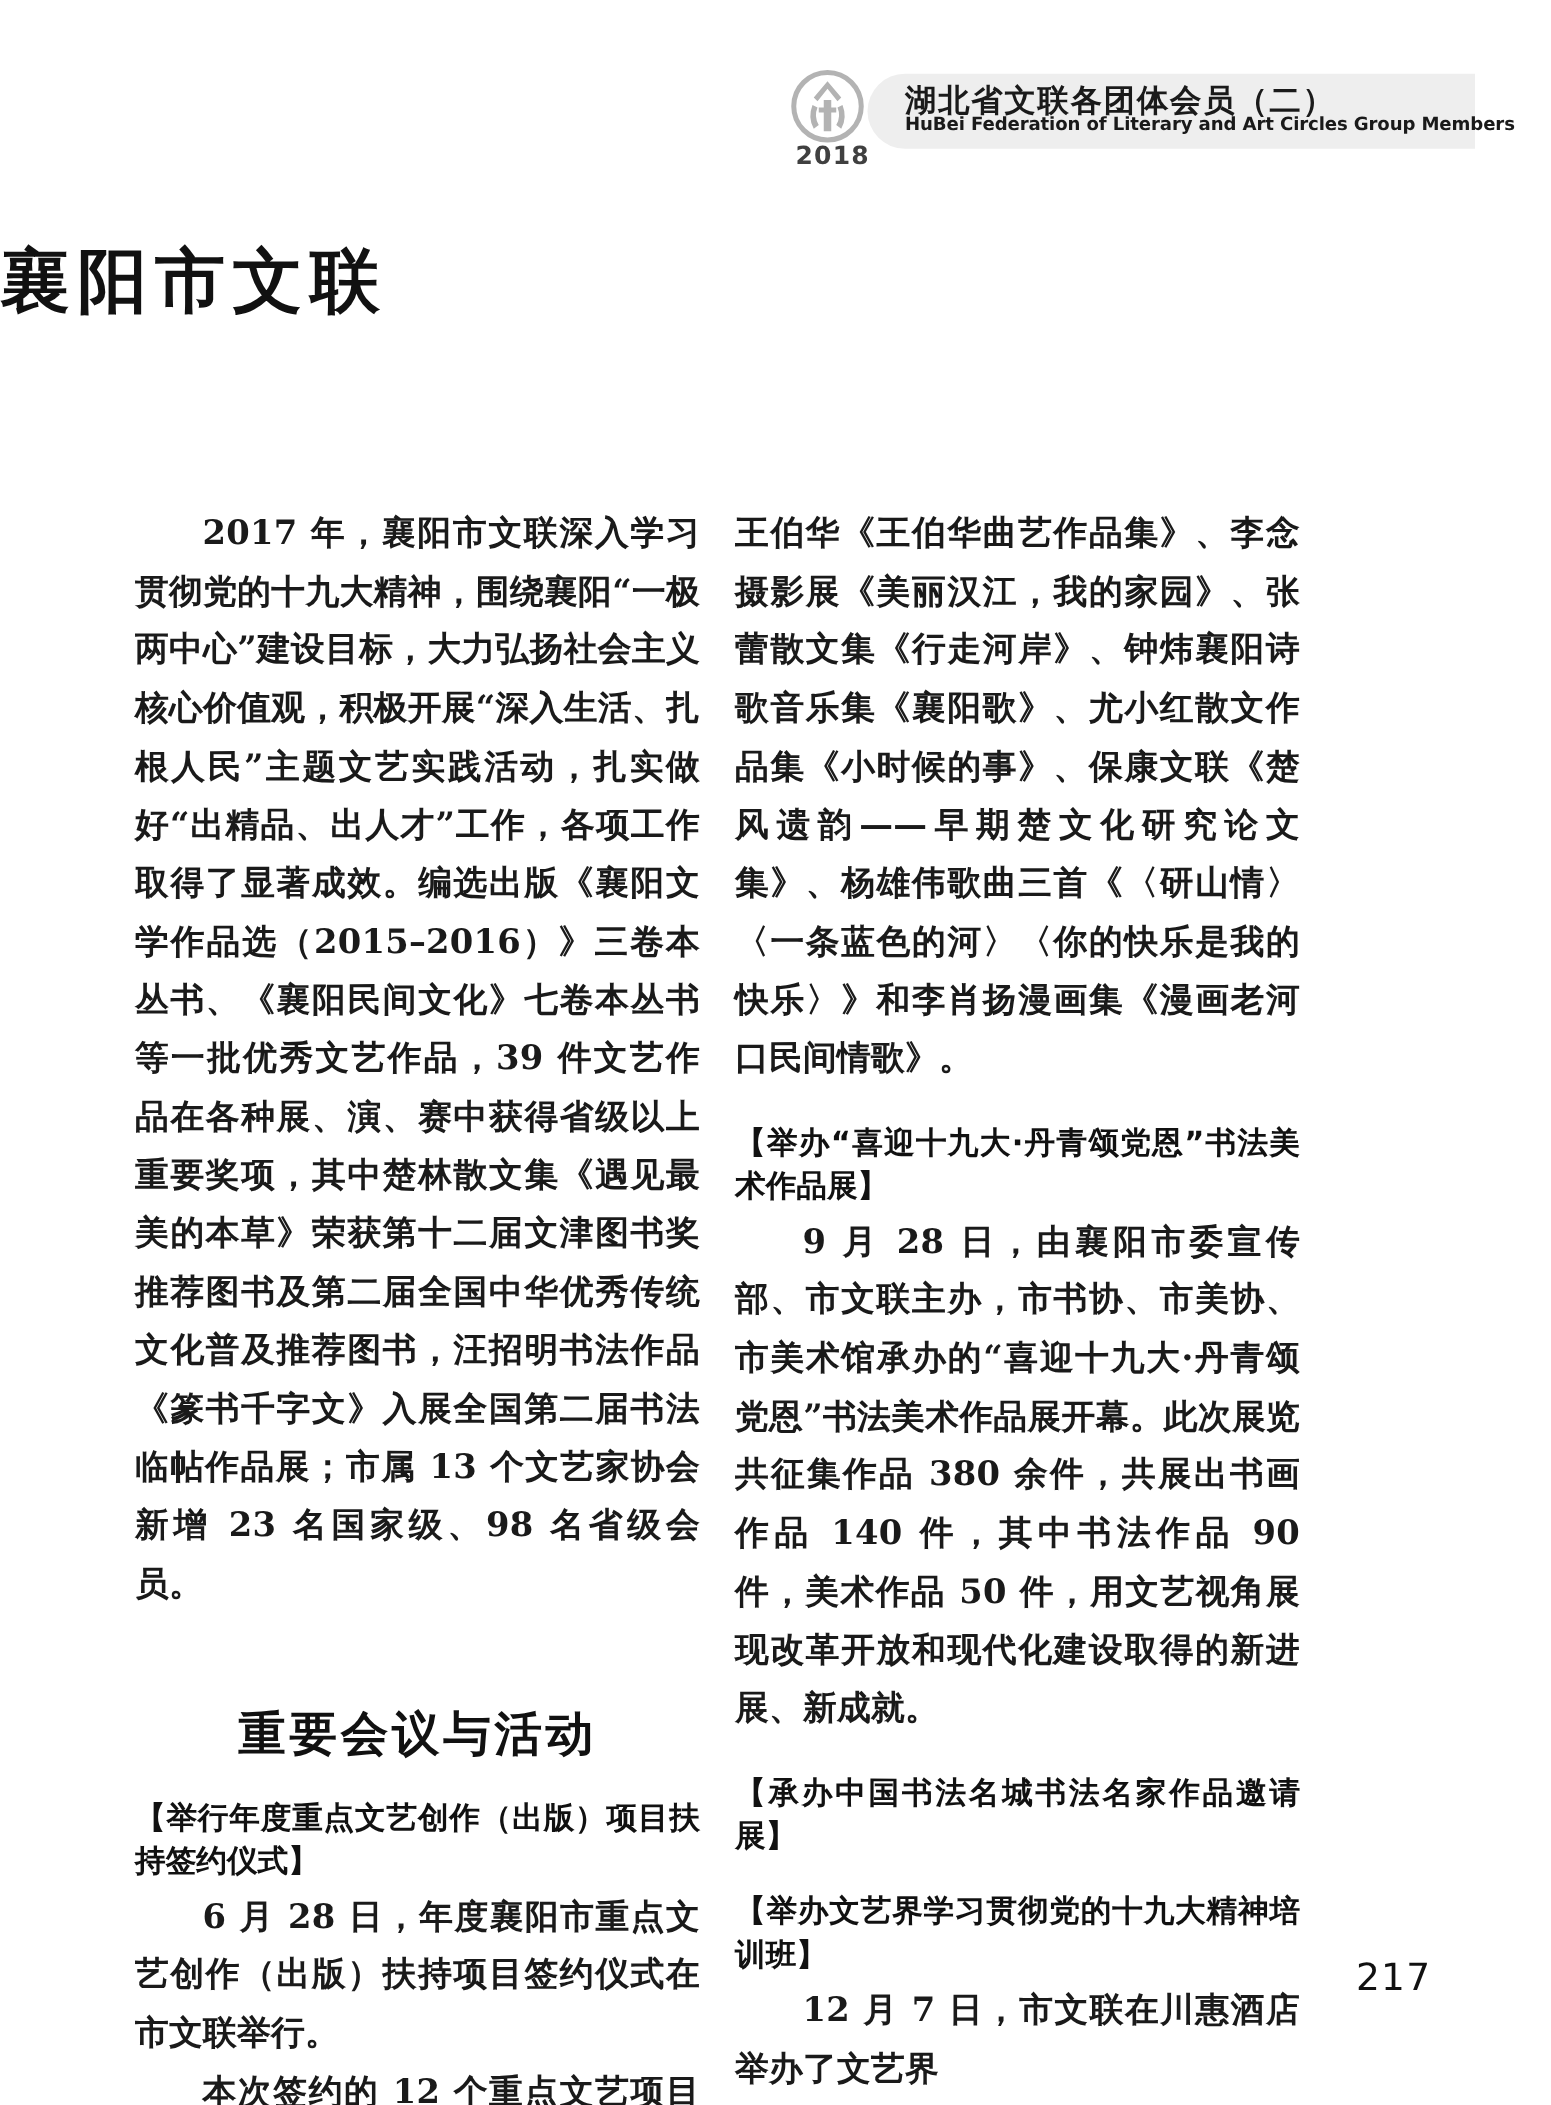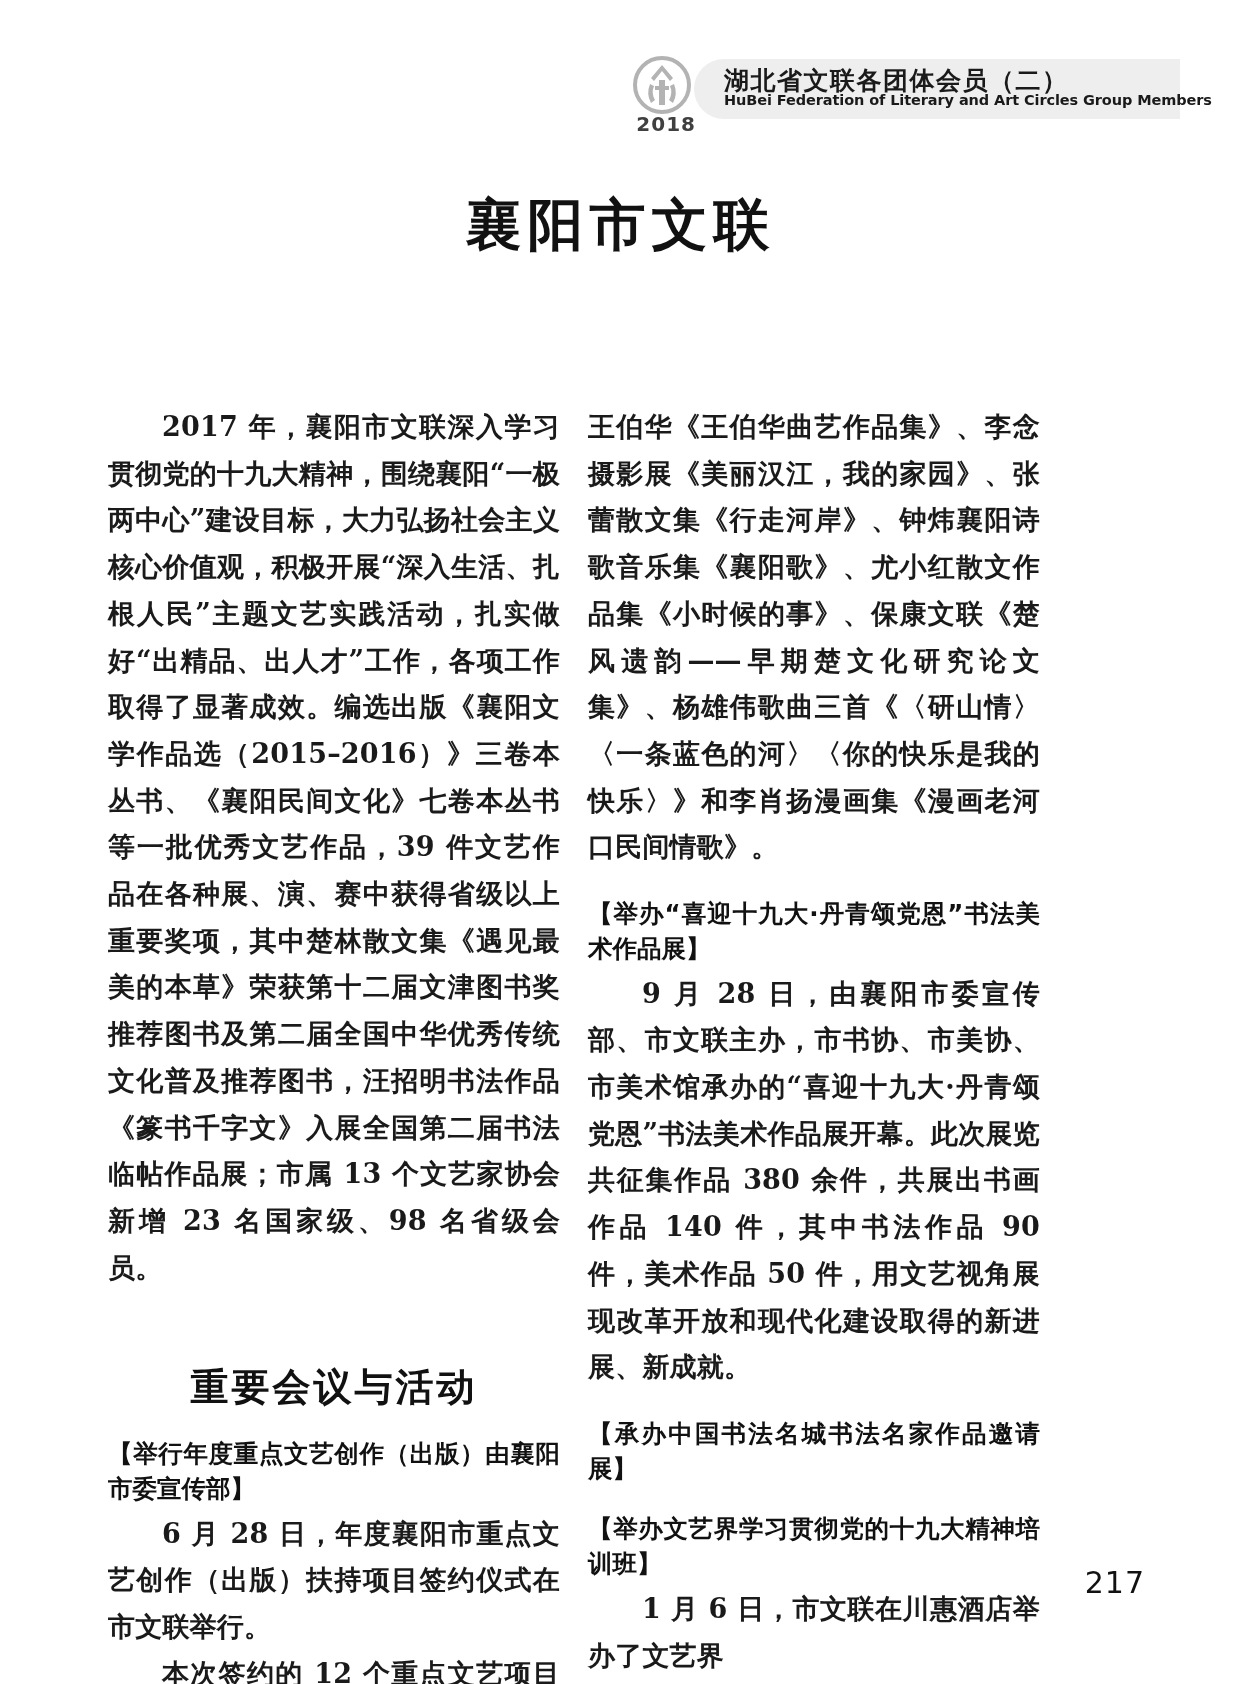--- a/index.html
+++ b/index.html
@@ -92,21 +92,20 @@
     color: #1a1a1a;
     white-space: nowrap;
   }
 
   
   .page-title {
     position: absolute;
     top: 188px;
     left: 0;
     width: 1241px;
-    text-align: center;
     font-family: Liberation Mono, monospace;
     font-weight: bold;
     font-size: 56px;
     letter-spacing: 6px;
     color: #111111;
   }
 
   
   .columns {
     position: absolute;
@@ -205,37 +204,37 @@
 
   <div class="col col-left">
 
 
     <p class="body-text">2017 年，襄阳市文联深入学习贯彻党的十九大精神，围绕襄阳“一极两中心”建设目标，大力弘扬社会主义核心价值观，积极开展“深入生活、扎根人民”主题文艺实践活动，扎实做好“出精品、出人才”工作，各项工作取得了显著成效。编选出版《襄阳文学作品选（2015–2016）》三卷本丛书、《襄阳民间文化》七卷本丛书等一批优秀文艺作品，39 件文艺作品在各种展、演、赛中获得省级以上重要奖项，其中楚林散文集《遇见最美的本草》荣获第十二届文津图书奖推荐图书及第二届全国中华优秀传统文化普及推荐图书，汪招明书法作品《篆书千字文》入展全国第二届书法临帖作品展；市属 13 个文艺家协会新增 23 名国家级、98 名省级会员。</p>
 
     <div class="spacer-lg"></div>
 
     <h2 class="section-title tight">重要会议与活动</h2>
 
-    <h3 class="sub-title">【举行年度重点文艺创作（出版）由襄阳市委宣传部】</h3>
+    <h3 class="sub-title">【举行年度重点文艺创作（出版）项目扶持签约仪式】</h3>
 
     <p class="body-text">6 月 28 日，年度襄阳市重点文艺创作（出版）扶持项目签约仪式在市文联举行。</p>
 
     <p class="body-text">本次签约的 12 个重点文艺项目分别是：安晓山寓言作品集《钻牛角尖的蚂蚁》、帕提古丽美术集《帕提古丽·王凯民族儿童画》、黄汉平篆刻作品集《黄汉平印稿》、周春兰长篇小说《土地》、</p>
   </div>
 
   <div class="col col-right">
 
     <p class="body-text cont">王伯华《王伯华曲艺作品集》、李念摄影展《美丽汉江，我的家园》、张蕾散文集《行走河岸》、钟炜襄阳诗歌音乐集《襄阳歌》、尤小红散文作品集《小时候的事》、保康文联《楚风遗韵——早期楚文化研究论文集》、杨雄伟歌曲三首《〈研山情〉〈一条蓝色的河〉〈你的快乐是我的快乐〉》和李肖扬漫画集《漫画老河口民间情歌》。</p>
 
     <h3 class="sub-title">【举办“喜迎十九大·丹青颂党恩”书法美术作品展】</h3>
 
     <p class="body-text">9 月 28 日，由襄阳市委宣传部、市文联主办，市书协、市美协、市美术馆承办的“喜迎十九大·丹青颂党恩”书法美术作品展开幕。此次展览共征集作品 380 余件，共展出书画作品 140 件，其中书法作品 90 件，美术作品 50 件，用文艺视角展现改革开放和现代化建设取得的新进展、新成就。</p>
 
     <h3 class="sub-title">【承办中国书法名城书法名家作品邀请展】</h3>
 
 
     <h3 class="sub-title">【举办文艺界学习贯彻党的十九大精神培训班】</h3>
 
-    <p class="body-text">1 月 6 日，市文联在川惠酒店举办了文艺界</p>
+    <p class="body-text">12 月 7 日，市文联在川惠酒店举办了文艺界</p>
   </div>
 </div>
 
 <div class="folio">217</div>
 
 </body></html>

